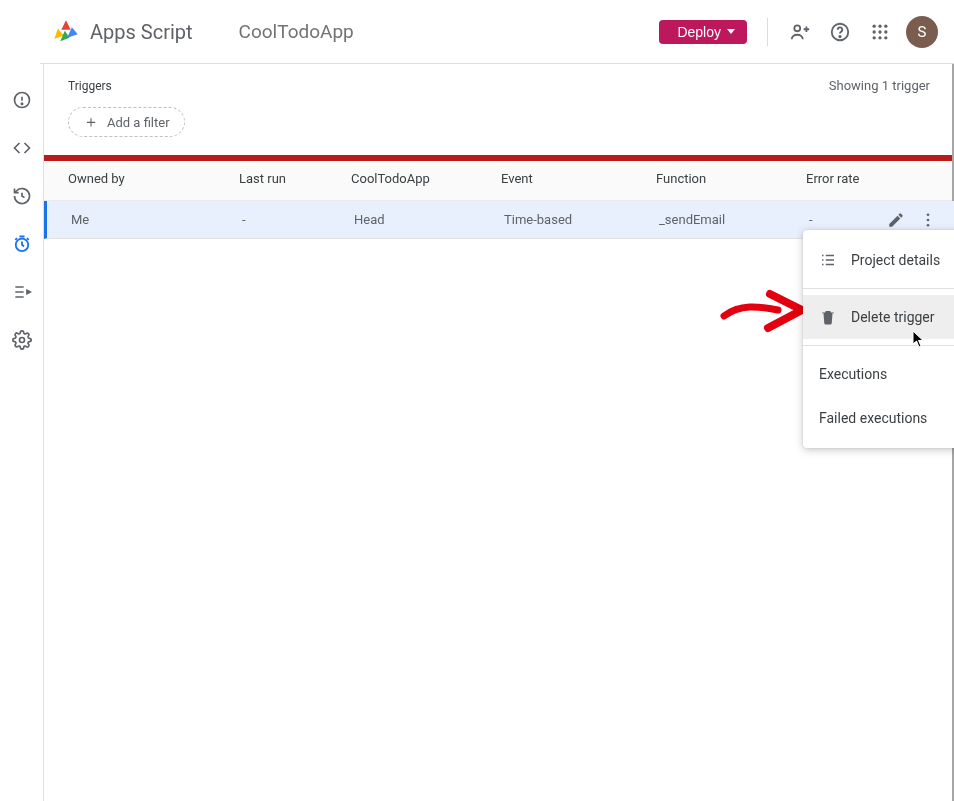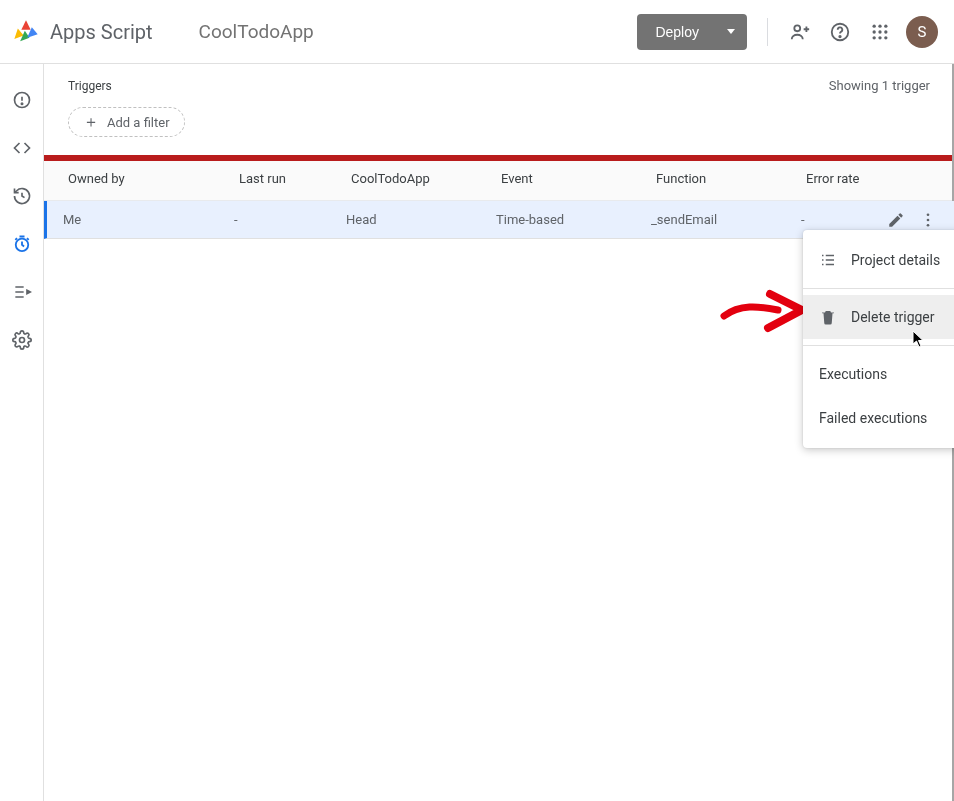--- a/index.html
+++ b/index.html
@@ -14,37 +14,38 @@
     position: relative;
   }
 
   
   .header {
     height: 64px;
     display: flex;
     align-items: center;
     padding: 0 16px 0 12px;
     border-bottom: 1px solid #e0e0e0;
+    margin-left: 40px;
   }
   .logo-wrap { display: flex; align-items: center; gap: 6px; }
   .logo-svg { width: 28px; height: 28px; }
   .app-name { font-size: 20px; color: #5f6368; margin-left: 4px; }
   .project-name { font-size: 19px; color: #737373; margin-left: 46px; }
   .header-spacer { flex: 1; }
   .deploy-btn {
-    background: #737373;
+    background: #be185d;
     color: #fff;
     border: none;
     border-radius: 4px;
-    height: 36px;
+    height: 24px;
     padding: 0 12px 0 18px;
     font-size: 14px;
     display: flex;
     align-items: center;
-    gap: 28px;
+    gap: 6px;
     cursor: pointer;
   }
   .deploy-btn .caret {
     width: 0; height: 0;
     border-left: 4px solid transparent;
     border-right: 4px solid transparent;
     border-top: 5px solid #fff;
   }
   .hdr-divider { width: 1px; height: 28px; background: #dadce0; margin: 0 12px 0 20px; }
   .hdr-icon {
@@ -110,21 +111,21 @@
     align-items: flex-start;
     padding-top: 10px;
     font-size: 13px;
     color: #3c4043;
     border-top: 6px solid #b91c1c;
     border-bottom: 1px solid #e8eaed;
     background: #fafafa;
   }
   .tbl-row {
     display: flex;
-    padding: 0 16px;
+    padding: 0 24px;
     height: 38px;
     align-items: center;
     font-size: 13px;
     color: #5f6368;
     background: #e8f0fe;
     border-left: 3px solid #1a73e8;
     border-bottom: 1px solid #e0e0e0;
     position: relative;
   }
   .col-owned   { width: 148px; }

